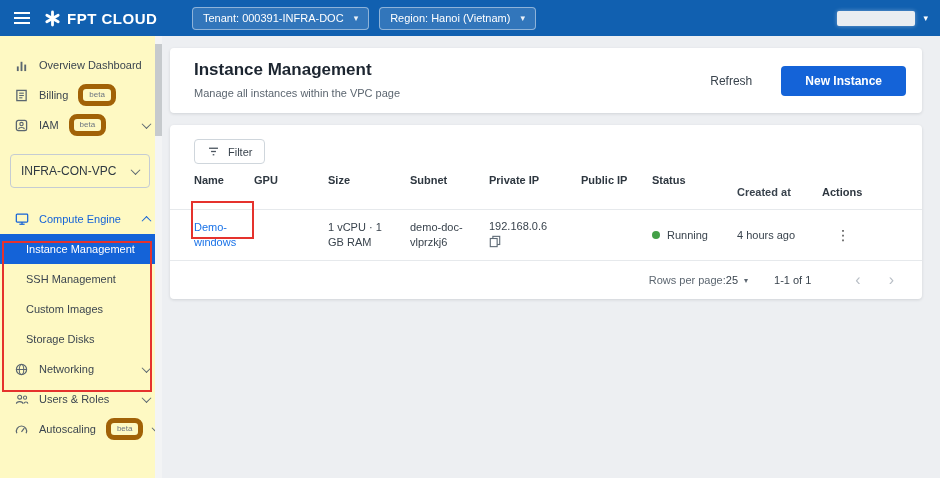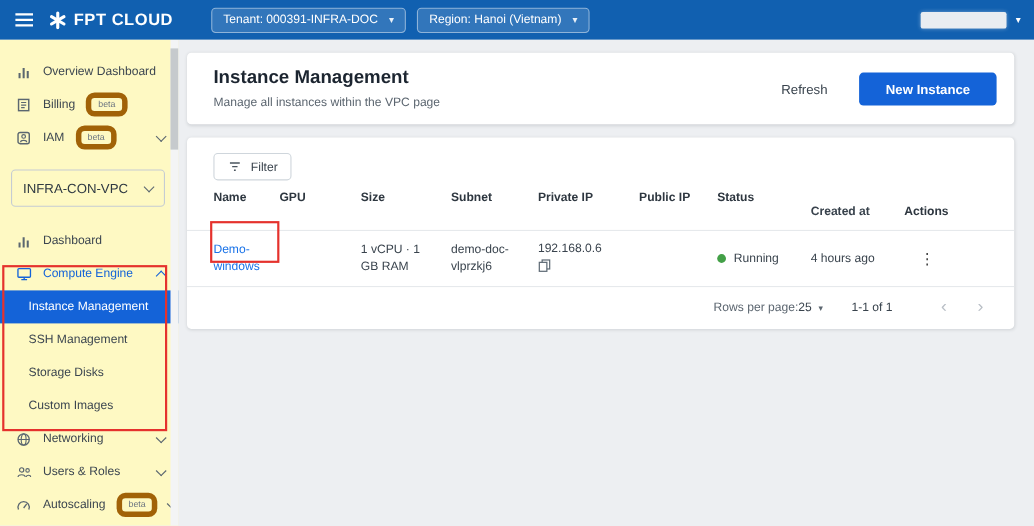--- a/index.html
+++ b/index.html
@@ -156,56 +156,44 @@
     <span class="lbl">IAM</span>
     <span class="beta">beta</span>
     <span class="chev down"></span>
   </div>
 
   <div class="vpc-select">
     <span>INFRA-CON-VPC</span>
     <span class="chev down"></span>
   </div>
 
-  <div class="side-item">
-    <span class="ic">
-      <svg width="13" height="13" viewBox="0 0 14 14">
-          <g stroke="#5b6770" stroke-width="2">
-            <line x1="3" y1="13" x2="3" y2="8"></line>
-            <line x1="7" y1="13" x2="7" y2="3"></line>
-            <line x1="11" y1="13" x2="11" y2="6"></line>
-          </g>
-        </svg>
-    </span>
-    <span class="lbl">Dashboard</span>
-  </div>
 
   <div class="side-item" style="color:#1463d8">
     <span class="ic">
       <svg width="14" height="14" viewBox="0 0 16 15">
           <rect x="1.5" y="2" width="13" height="9" rx="1" fill="none" stroke="#1463d8" stroke-width="1.4"></rect>
           <line x1="8" y1="11" x2="8" y2="13.5" stroke="#1463d8" stroke-width="1.4"></line>
           <line x1="5" y1="13.5" x2="11" y2="13.5" stroke="#1463d8" stroke-width="1.4"></line>
         </svg>
     </span>
     <span class="lbl">Compute Engine</span>
     <span class="chev up" style="border-color:#1463d8"></span>
   </div>
 
   <div class="sub-item active">
     <span>Instance Management</span>
   </div>
   <div class="sub-item">
     <span>SSH Management</span>
   </div>
   <div class="sub-item">
+    <span>Custom Images</span>
+  </div>
+  <div class="sub-item">
     <span>Storage Disks</span>
-  </div>
-  <div class="sub-item">
-    <span>Custom Images</span>
   </div>
 
   <div class="side-item">
     <span class="ic">
       <svg width="13" height="13" viewBox="0 0 14 14">
           <circle cx="7" cy="7" r="5.5" fill="none" stroke="#5b6770" stroke-width="1.3"></circle>
           <ellipse cx="7" cy="7" rx="2.4" ry="5.5" fill="none" stroke="#5b6770" stroke-width="1.1"></ellipse>
           <line x1="1.5" y1="7" x2="12.5" y2="7" stroke="#5b6770" stroke-width="1.1"></line>
         </svg>
     </span>

